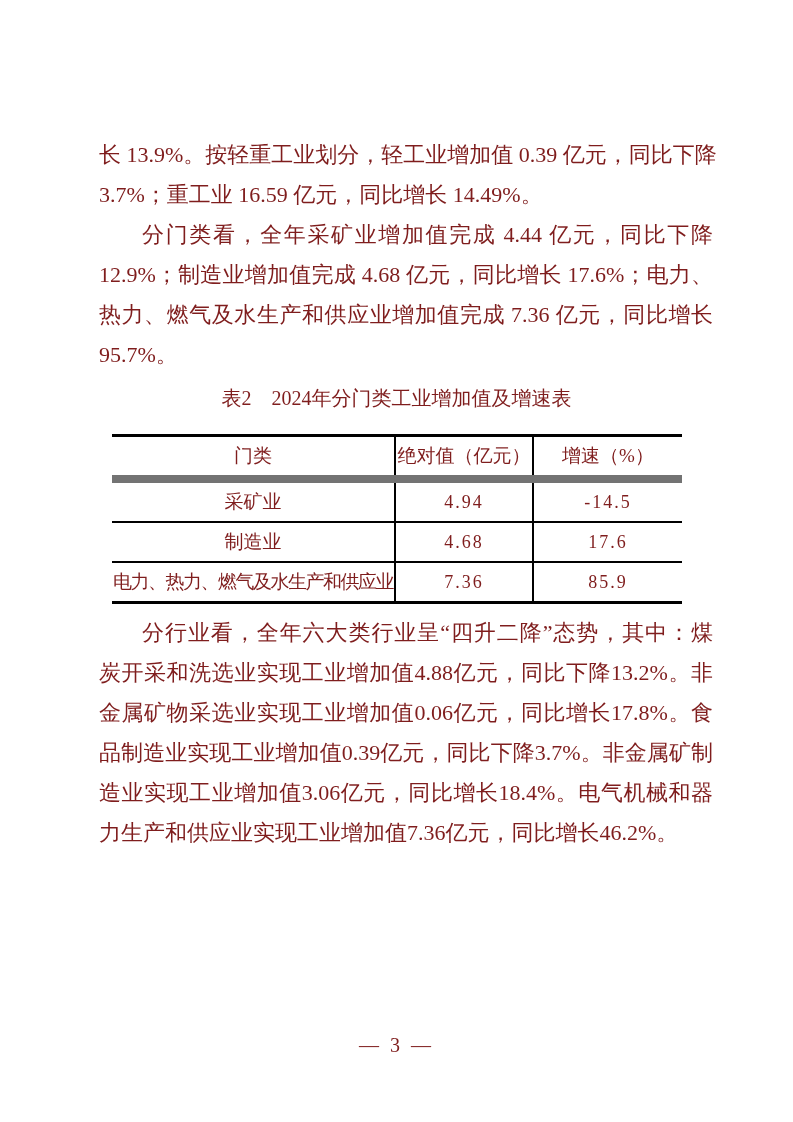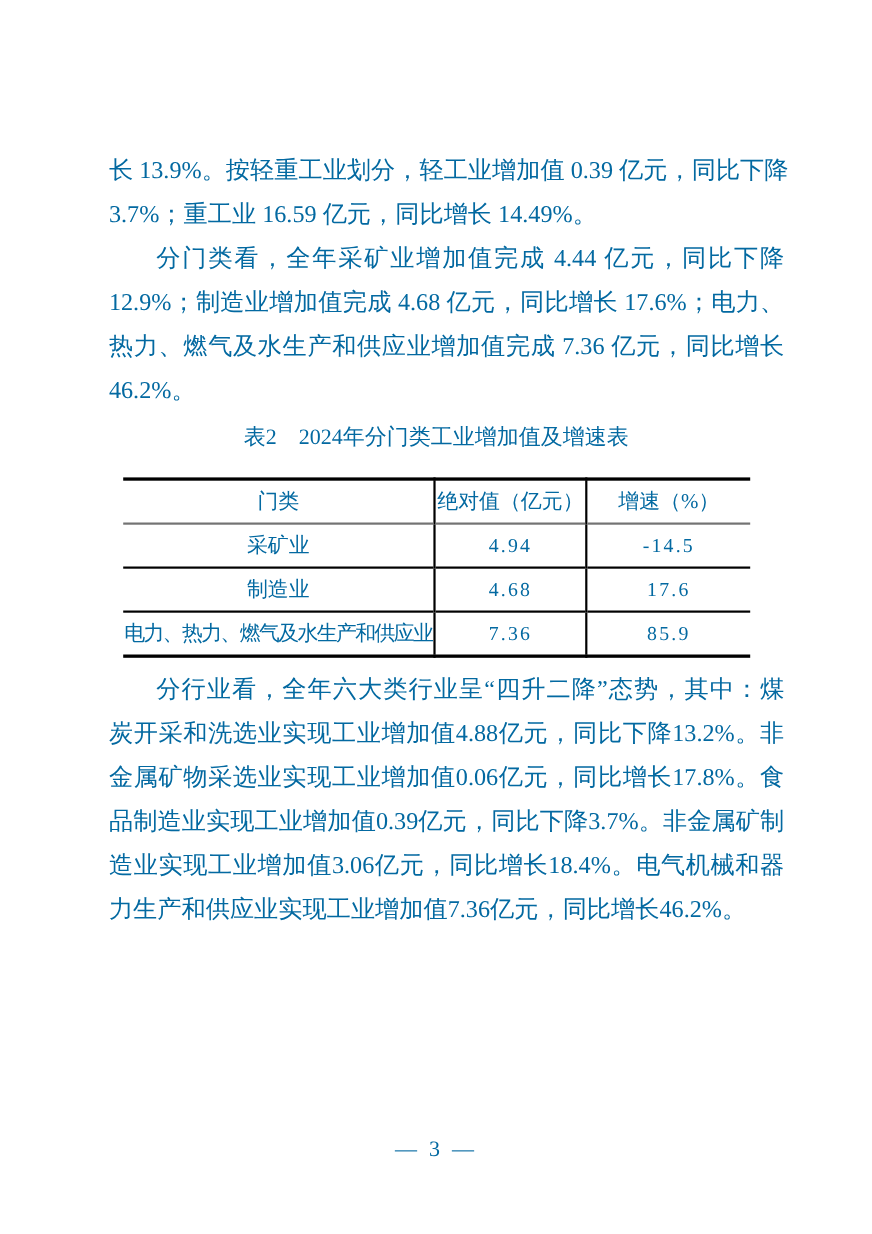--- a/index.html
+++ b/index.html
@@ -7,21 +7,21 @@
     padding: 0;
     background: #ffffff;
   }
   .page {
     position: relative;
     width: 793px;
     height: 1122px;
     background: #ffffff;
     overflow: hidden;
     font-family: "Liberation Serif", "DejaVu Serif", serif;
-    color: #0369a1;
+    color: #7f1d1d;
   }
   
   .para {
     margin-left: 99px;
     width: 614px;
     font-size: 22px;
   }
   .p1 { margin-top: 135px; }
   .line {
     height: 40px;
@@ -61,21 +61,21 @@
     text-align: center;
     vertical-align: middle;
     font-weight: normal;
     white-space: nowrap;
     overflow: hidden;
   }
   .data-table th { font-size: 19px; }
   .data-table td.cat { font-size: 19px; }
   .data-table td.num { font-size: 18px; letter-spacing: 2px; }
   .data-table td.tight { letter-spacing: -1.5px; }
-  .data-table thead tr { border-bottom: 2px solid #737373; }
+  .data-table thead tr { border-bottom: 8px solid #737373; }
   .data-table tbody tr { border-bottom: 2px solid #000; margin-top: 20px; }
   .data-table tbody tr:last-child { border-bottom: none; }
   .data-table th:nth-child(1), .data-table td:nth-child(1) { border-right: 2px solid #000; }
   .data-table th:nth-child(2), .data-table td:nth-child(2) { border-right: 2px solid #000; }
 
   
   .footer {
     position: absolute;
     left: 0;
     top: 1034px;
@@ -92,21 +92,21 @@
 
   <div class="para p1">
     <div class="line">长 13.9%。按轻重工业划分，轻工业增加值 0.39 亿元，同比下降</div>
     <div class="line last">3.7%；重工业 16.59 亿元，同比增长 14.49%。</div>
   </div>
 
   <div class="para p2">
     <div class="line indent">分门类看，全年采矿业增加值完成 4.44 亿元，同比下降</div>
     <div class="line">12.9%；制造业增加值完成 4.68 亿元，同比增长 17.6%；电力、</div>
     <div class="line">热力、燃气及水生产和供应业增加值完成 7.36 亿元，同比增长</div>
-    <div class="line last">46.2%。</div>
+    <div class="line last">95.7%。</div>
   </div>
 
   <div class="table-title">表2　2024年分门类工业增加值及增速表</div>
 
   <table class="data-table">
     <colgroup>
         <col class="c1">
         <col class="c2">
         <col class="c3">
       </colgroup>

